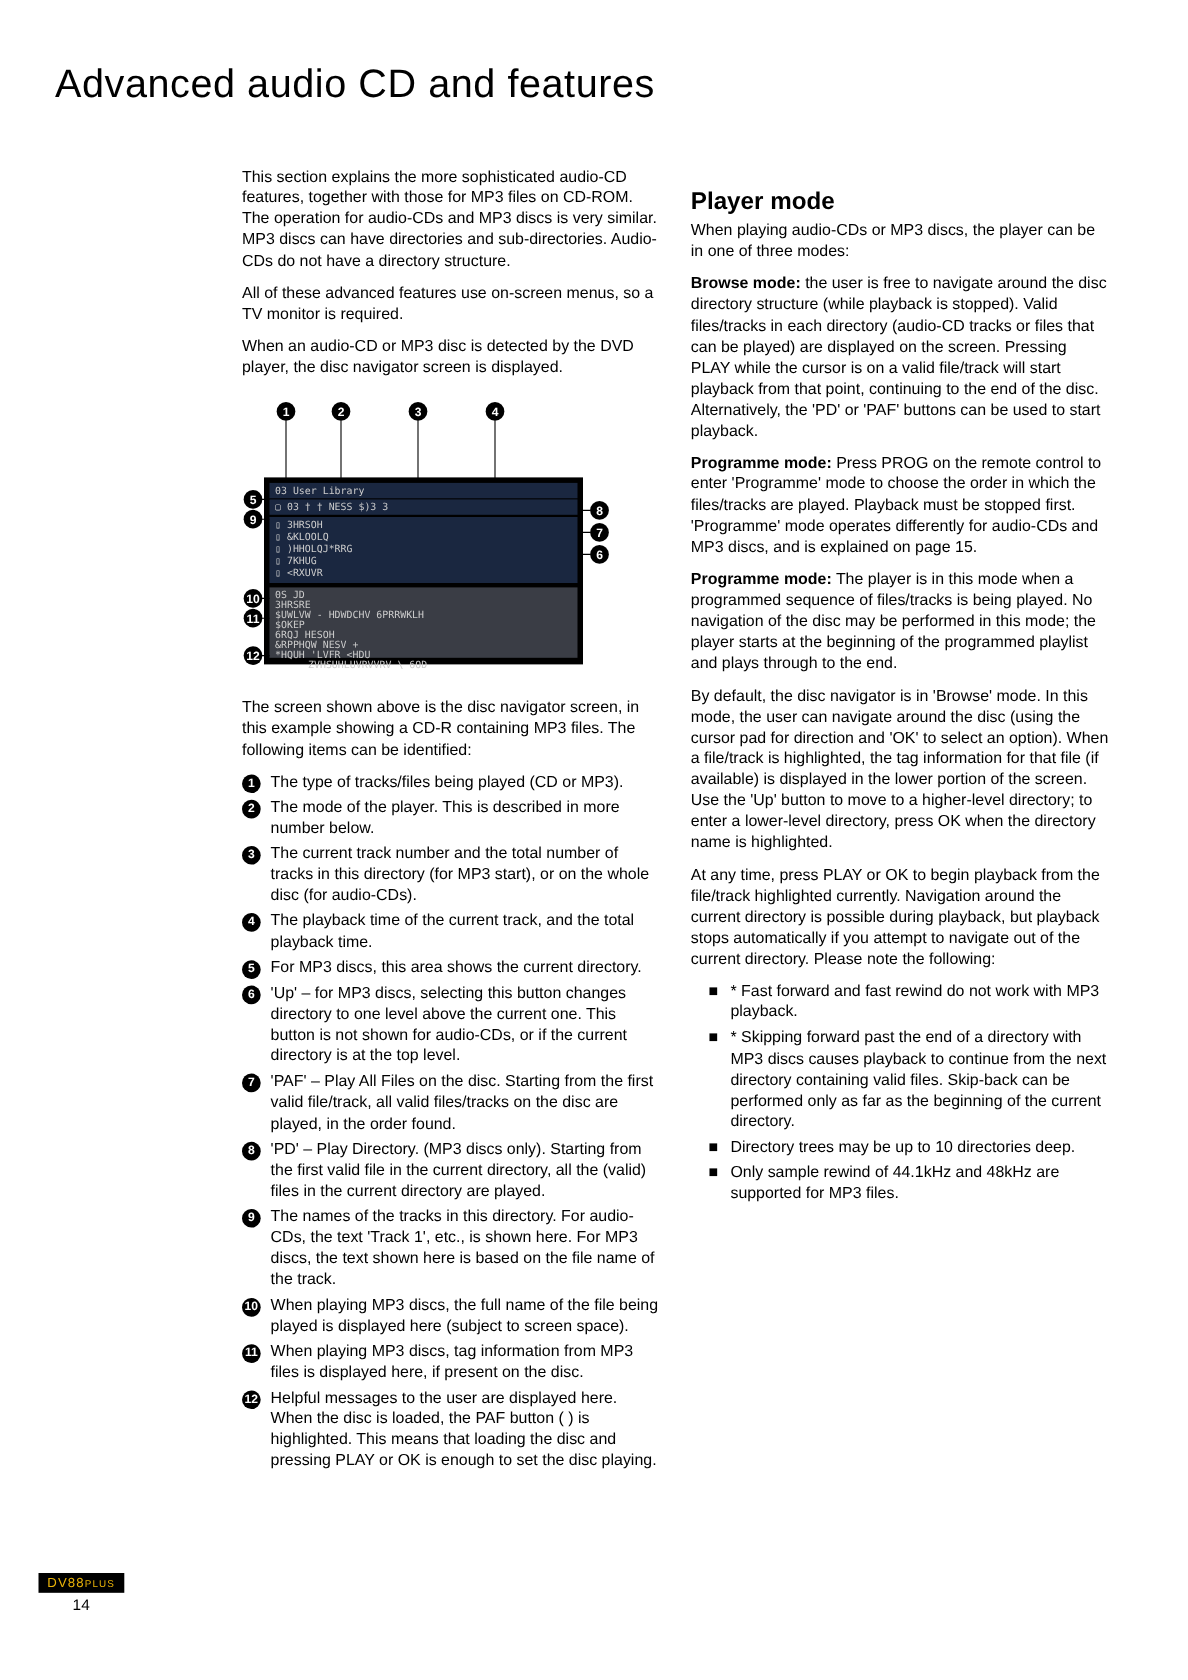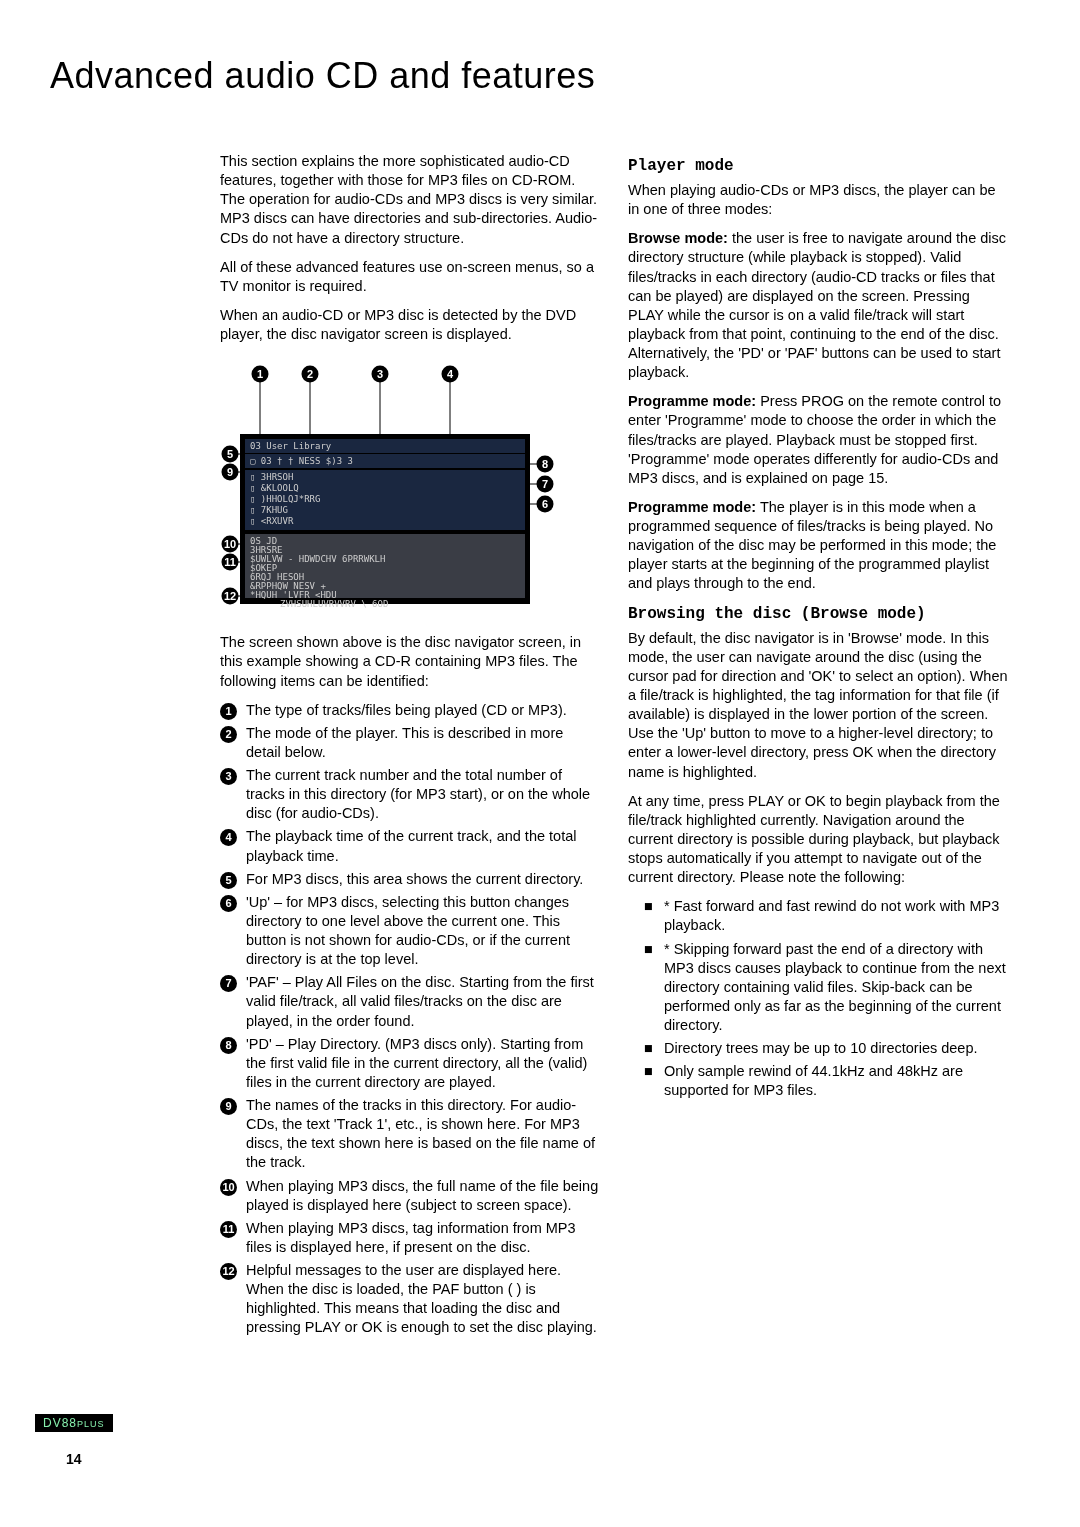--- a/index.html
+++ b/index.html
@@ -24,25 +24,24 @@
     gap: 28px;
     margin-left: 170px;
   }
   .col {
     width: 380px;
     font-size: 14.5px;
     line-height: 1.32;
   }
   .col p { margin-bottom: 10px; }
   h2 {
-    font-size: 16px;
+    font-size: 22px;
     font-weight: bold;
-    margin-top: 4px;
+    margin-top: 16px;
     margin-bottom: 4px;
-    font-family: Liberation Mono, monospace;
   }
   .diagram {
     width: 100%;
     margin: 10px 0 14px 0;
   }
   .num-circle {
     display: inline-block;
     width: 17px; height: 17px;
     border-radius: 50%;
     background: #000;
@@ -70,30 +69,30 @@
     display: inline;
   }
   .badge {
     position: absolute;
     left: 35px;
     bottom: 60px;
     text-align: center;
   }
   .badge-top {
     background: #000;
-    color: #86efac;
+    color: #eab308;
     font-size: 12px;
     padding: 2px 8px;
     letter-spacing: 1px;
   }
   .badge-top .sm { font-size: 9px; }
   .badge-num {
-    font-weight: bold;
+    font-weight: normal;
     font-size: 14px;
-    margin-top: 19px;
+    margin-top: 3px;
   }
   
   .dg-label { font-family: monospace; font-size: 9px; fill: #ccc; }
   .dg-n { fill:#fff; font-size:11px; font-weight:bold; text-anchor:middle; }
 </style>
 </head>
 <body>
 
 <div class="title">Advanced audio CD and            features</div>
 
@@ -176,21 +175,21 @@
 
     <p>The screen shown above is the disc navigator screen, in this example showing a CD-R containing MP3 files. The following items can be identified:</p>
 
     <div class="item-list">
       <div>
           <span class="num"><span class="num-circle">1</span></span>
           <span class="txt">The type of tracks/files being played (CD or MP3).</span>
         </div>
       <div>
           <span class="num"><span class="num-circle">2</span></span>
-          <span class="txt">The mode of the player. This is described in more detail below.</span>
+          <span class="txt">The mode of the player. This is described in more number below.</span>
         </div>
       <div>
           <span class="num"><span class="num-circle">3</span></span>
           <span class="txt">The current track number and the total number of tracks in this directory (for MP3 start), or on the whole disc (for audio-CDs).</span>
         </div>
       <div>
           <span class="num"><span class="num-circle">4</span></span>
           <span class="txt">The playback time of the current track, and the total playback time.</span>
         </div>
       <div>
@@ -237,21 +236,20 @@
     </p>
 
     <p>
       <b class="runhead">Programme mode:</b><span> Press PROG on the remote control to enter 'Programme' mode to choose the order in which the files/tracks are played. Playback must be stopped first. 'Programme' mode operates differently for audio-CDs and MP3 discs, and is explained on page 15.</span>
     </p>
 
     <p>
       <b class="runhead">Programme mode:</b><span> The player is in this mode when a programmed sequence of files/tracks is being played. No navigation of the disc may be performed in this mode; the player starts at the beginning of the programmed playlist and plays through to the end.</span>
     </p>
 
-    <h2>Browsing the disc (Browse mode)</h2>
     <p>By default, the disc navigator is in 'Browse' mode. In this mode, the user can navigate around the disc (using the cursor pad for direction and 'OK' to select an option). When a file/track is highlighted, the tag information for that file (if available) is displayed in the lower portion of the screen. Use the 'Up' button to move to a higher-level directory; to enter a lower-level directory, press OK when the directory name is highlighted.</p>
     <p>At any time, press PLAY or OK to begin playback from the file/track highlighted currently. Navigation around the current directory is possible during playback, but playback stops automatically if you attempt to navigate out of the current directory. Please note the following:</p>
 
     <div class="bullet-list">
       <div>
           <span class="b">■</span>
           <span>* Fast forward and fast rewind do not work with MP3 playback.</span>
         </div>
       <div>
           <span class="b">■</span>

